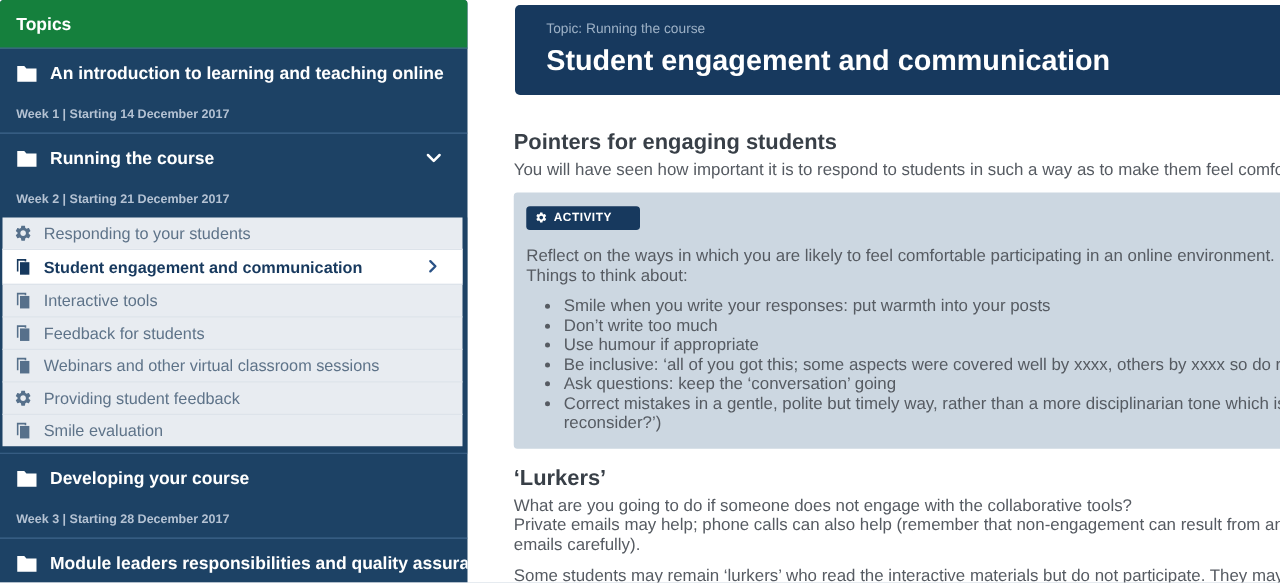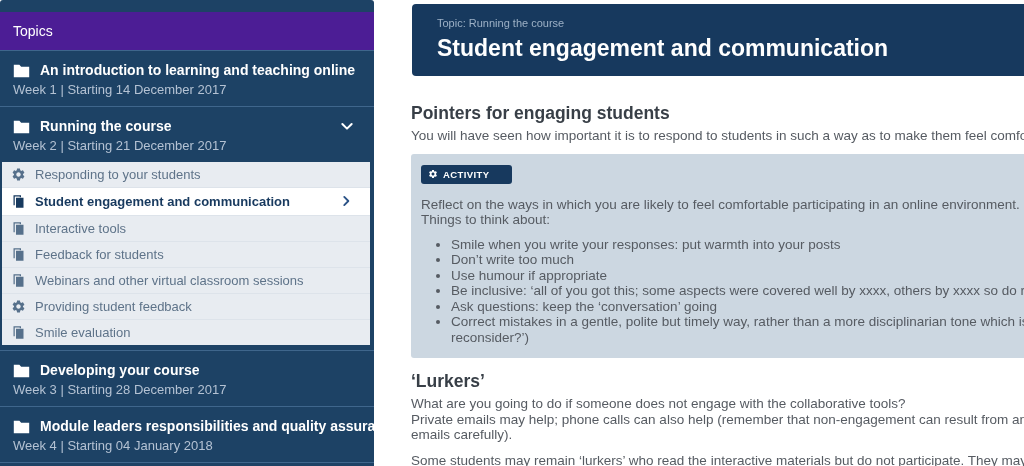--- a/index.html
+++ b/index.html
@@ -10,32 +10,32 @@
     font-family:"Liberation Sans", sans-serif;
     -webkit-font-smoothing:antialiased;
   }
 
   
   .sidebar {
     position:absolute; left:0; top:0; width:374px; height:466px;
     background:#1d4265; border-radius:3px 3px 0 0; overflow:hidden;
   }
   .sidebar-header {
-    background:#4c1d95; color:#ffffff; font-weight:normal; font-size:14px;
-    padding:11px 13px; border-bottom:1px solid #3f668c;margin-top:12px;
+    background:#15803d; color:#ffffff; font-weight:bold; font-size:14px;
+    padding:11px 13px; border-bottom:1px solid #3f668c;
   }
   .week-block { border-bottom:1px solid #3f668c; }
   .week-head { padding:11px 13px 9px 13px; cursor:pointer; }
   .week-title-row { display:flex; align-items:flex-end; }
   .w-icon { width:18px; height:14px; margin-right:9px; flex:0 0 auto; display:flex; align-items:center; }
   .week-title {
     color:#ffffff; font-weight:bold; font-size:14px; line-height:16px; white-space:nowrap;
   }
   .week-chev { margin-left:auto; margin-right:6px; width:16px; height:16px; }
-  .week-sub { color:#b4c2d3; font-size:13px; margin-top:4px; white-space:nowrap; }
+  .week-sub { color:#b4c2d3; font-size:10px; margin-top:20px; white-space:nowrap;font-weight:bold; }
 
   .sublist-wrap { background:#1d4265; padding:0 4px 5px 2px; }
   .sublist { background:#e8ecf1; }
   .sub-item {
     display:flex; padding:5px 9px;
     font-size:13px; color:#5e7389; cursor:pointer;
     border-top:1px solid #dde3ea; white-space:nowrap;
   }
   .sub-item:first-child { border-top:none; }
   .s-icon { width:15px; height:15px; margin-right:9px; flex:0 0 auto; display:flex; align-items:center; color:#56708b; }

